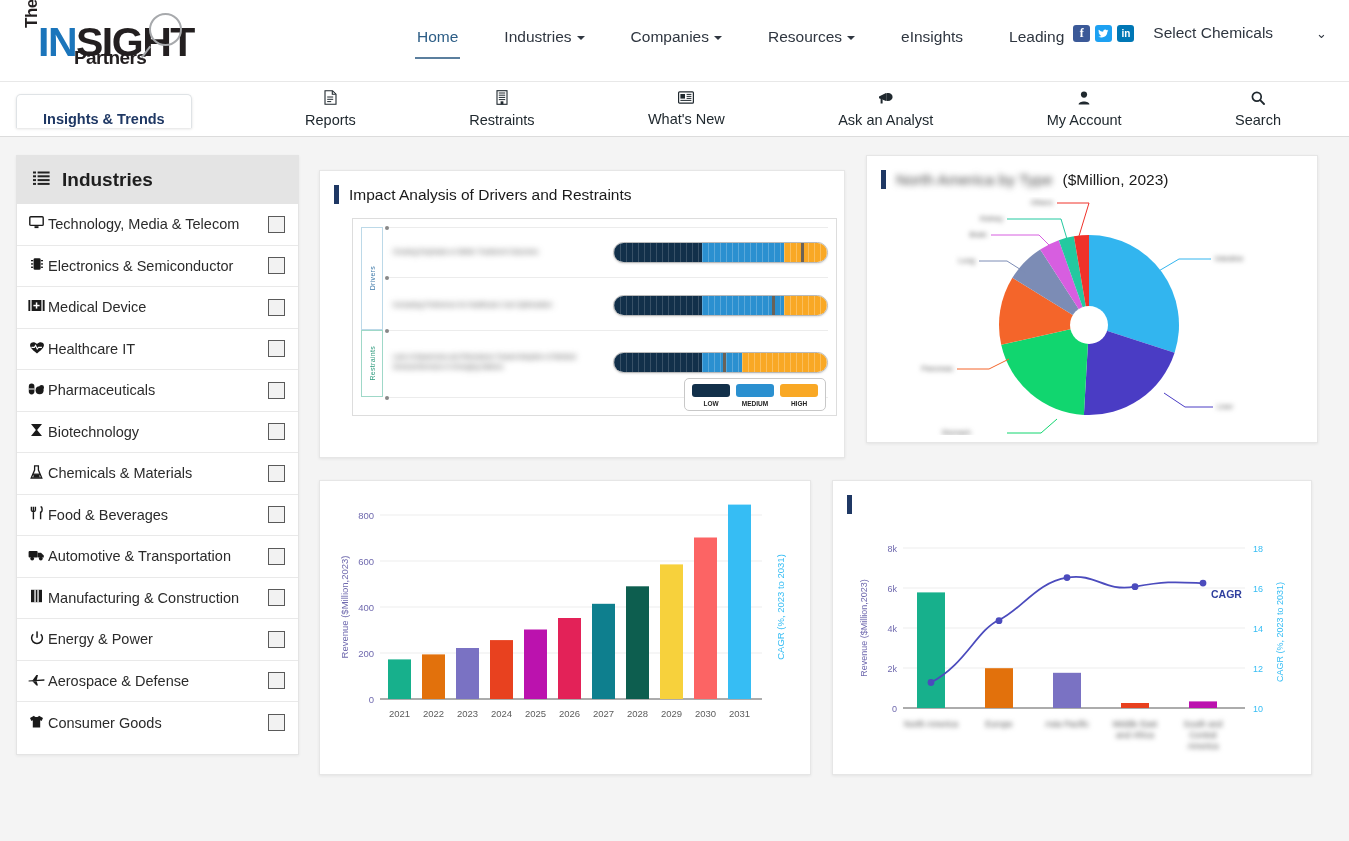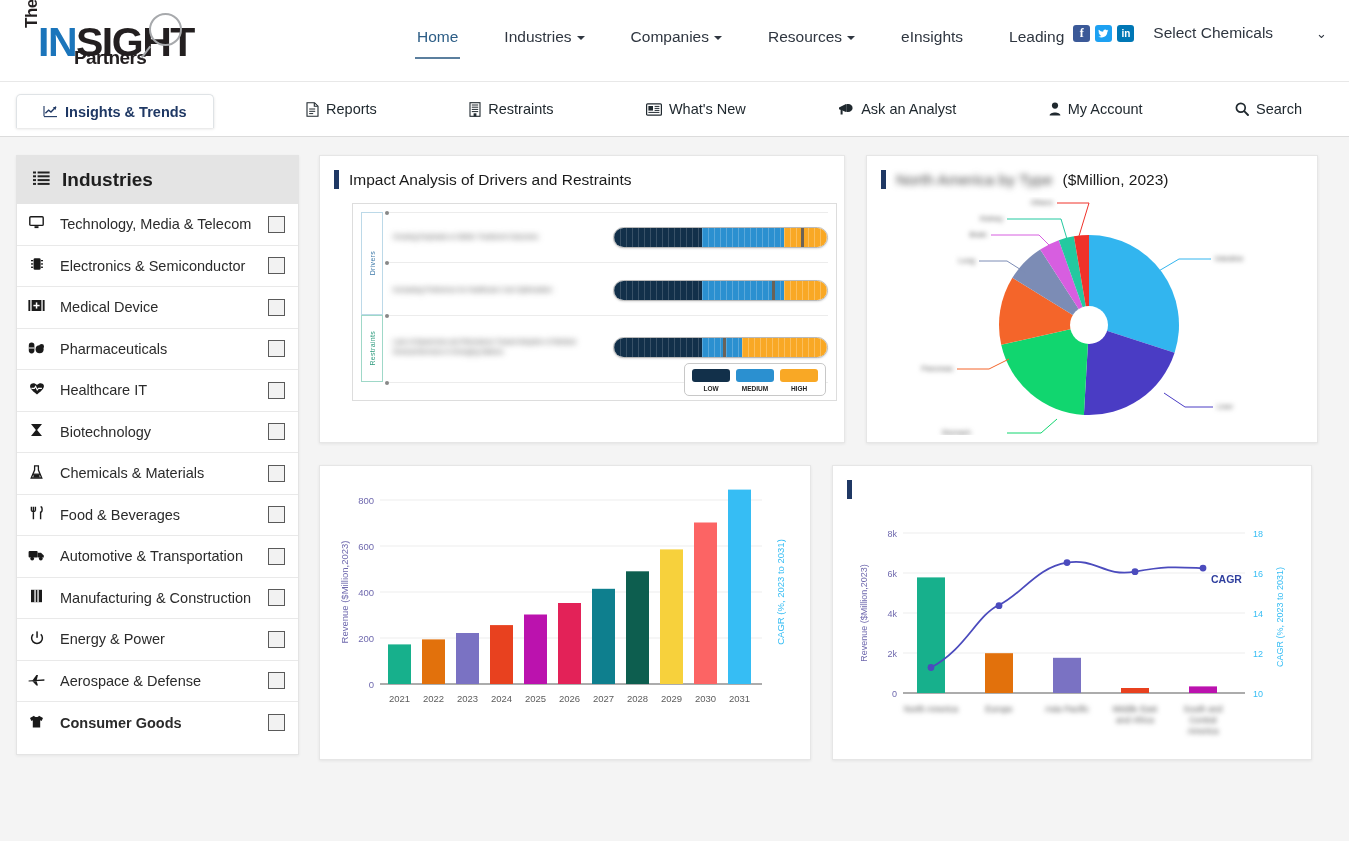--- a/index.html
+++ b/index.html
@@ -69,20 +69,21 @@
   .lang-caret { margin-left: 38px; font-size: 13px; color: #2f3640; }
 
   
   .subnav {
     height: 55px; background: #ffffff; display: flex; align-items: center;
     border-bottom: 1px solid #dcdcdc; position: relative;
   }
   .subnav-item {
     font-size: 14.5px; color: #20292f; display: flex; align-items: center; gap: 7px;
     white-space: nowrap;
+    flex-direction: column;
   }
   .subnav-item.active {
     background: #ffffff; border: 1px solid #dfe3e6; border-bottom: none;
     color: #1f3864; font-weight: bold; border-radius: 5px 5px 0 0;
     padding: 9px 26px; margin-left: 16px; box-shadow: 0 1px 3px rgba(0,0,0,0.12);
     height: 34px; position: relative; top: 2px;
   }
   .subnav-item.plain { margin-left: 0; }
   .subnav-spacer { flex: 1; }
 
@@ -94,23 +95,23 @@
     width: 283px; background: #ffffff; border: 1px solid #e4e4e4;
     box-shadow: 0 1px 3px rgba(0,0,0,0.06); flex: 0 0 283px; height: 600px;
   }
   .sidebar-head {
     background: #e4e4e4; padding: 13px 16px; display: flex; align-items: center; gap: 12px;
   }
   .sidebar-head .sh-icon { font-size: 17px; color: #222; }
   .sidebar-head .sh-title { font-size: 19px; font-weight: bold; color: #1e1e1e; }
   .ind-row {
     display: flex; align-items: center; padding: 9px 13px 9px 10px;
-    border-bottom: 1px solid #e9e9e9; gap: 14px; height: 41.5px;
-  }
-  .ind-row:last-child { border-bottom: none; font-weight: bold; }
+    border-bottom: 1px solid #e9e9e9; gap: 2px; height: 41.5px;
+  }
+  .ind-row:last-child { border-bottom: none; }
   .ind-icon { width: 19px; text-align: center; font-size: 14px; color: #1a1a1a; flex: 0 0 19px;}
   .ind-label { font-size: 14.5px; color: #2b2b2b; flex: 1; }
   .ind-check {
     width: 17px; height: 17px; border: 1.6px solid #5a5a5a; background: #f2f2f2;
     flex: 0 0 17px;
   }
 
   
   .cards { flex: 1; display: flex; flex-direction: column; gap: 22px; }
   .card-row { display: flex; gap: 21px; }
@@ -120,21 +121,21 @@
   }
   .card-title {
     font-size: 15.5px; color: #1a1a1a; display: flex; align-items: center; gap: 10px;
     margin-bottom: 8px; padding-left: 2px;
   }
   .title-bar { width: 5px; height: 19px; background: #1f3864; flex: 0 0 5px; }
   .blurred { filter: blur(3.1px); color: #4a4a4a; }
   .blur-soft { filter: blur(2.6px); }
 
   
-  .card-impact { width: 526px; height: 288px; }
+  .card-impact { width: 526px; height: 288px; margin-top: 15px; }
   .impact-box {
     border: 1px solid #ddd; margin: 14px 0 0 20px; width: 485px; height: 198px;
     position: relative; background: #fff;
   }
   .axis-col { position: absolute; left: 8px; top: 8px; width: 22px; bottom: 38px; }
   .axis-drivers {
     position: absolute; top: 0; height: 103px; left: 0; right: 0;
     border: 1px solid #bcd9e8; display: flex; align-items: center; justify-content: center;
   }
   .axis-restraints {
@@ -268,21 +269,21 @@
     </div>
     <div class="subnav-spacer"></div>
     <div class="subnav-item plain">
       <svg width="12" height="14" viewBox="0 0 12 14">
         <circle cx="6" cy="3.6" r="3.1" fill="#20292f"></circle>
         <path d="M0.6 13.4 C0.6 9.4 11.4 9.4 11.4 13.4 Z" fill="#20292f"></path>
       </svg>
       <span>My Account</span>
     </div>
     <div class="subnav-spacer"></div>
-    <div class="subnav-item plain" style="margin-right:47px">
+    <div class="subnav-item plain" style="margin-right:68px">
       <svg width="14" height="14" viewBox="0 0 14 14">
         <circle cx="5.8" cy="5.8" r="4.4" fill="none" stroke="#20292f" stroke-width="1.7"></circle>
         <path d="M9.2 9.2 L13 13" stroke="#20292f" stroke-width="1.9" stroke-linecap="round"></path>
       </svg>
       <span>Search</span>
     </div>
   </div>
 
   <div class="content">
 
@@ -336,38 +337,38 @@
                 <rect x="3.6" y="1" width="9.8" height="11" fill="#1a1a1a"></rect>
                 <rect x="7.8" y="3.4" width="1.5" height="6.2" fill="#fff"></rect>
                 <rect x="5.4" y="5.8" width="6.2" height="1.5" fill="#fff"></rect>
               </svg>
           </span>
           <span class="ind-label">Medical Device</span>
           <span class="ind-check"></span>
         </div>
         <div class="ind-row">
           <span class="ind-icon">
+            <svg width="16" height="13" viewBox="0 0 16 13">
+                <path d="M8 12.4 C2 8.2 0.4 5.4 1.3 3.1 C2.2 0.9 5.6 0.4 8 3.1 C10.4 0.4 13.8 0.9 14.7 3.1 C15.6 5.4 14 8.2 8 12.4 Z" fill="#1a1a1a"></path>
+                <path d="M2.4 6.4h3l1.2-2 1.6 3.6 1.3-1.6h3.4" stroke="#fff" stroke-width="1.1" fill="none"></path>
+              </svg>
+          </span>
+          <span class="ind-label">Healthcare IT</span>
+          <span class="ind-check"></span>
+        </div>
+        <div class="ind-row">
+          <span class="ind-icon">
             <svg width="17" height="12" viewBox="0 0 17 12">
                 <rect x="0.8" y="0.6" width="5.6" height="10.8" rx="2.8" fill="#1a1a1a"></rect>
                 <path d="M0.9 6h5.4" stroke="#fff" stroke-width="1"></path>
                 <circle cx="11.6" cy="7.2" r="4" fill="#1a1a1a"></circle>
                 <circle cx="13.6" cy="4.4" r="2.4" fill="#1a1a1a"></circle>
               </svg>
           </span>
           <span class="ind-label">Pharmaceuticals</span>
-          <span class="ind-check"></span>
-        </div>
-        <div class="ind-row">
-          <span class="ind-icon">
-            <svg width="16" height="13" viewBox="0 0 16 13">
-                <path d="M8 12.4 C2 8.2 0.4 5.4 1.3 3.1 C2.2 0.9 5.6 0.4 8 3.1 C10.4 0.4 13.8 0.9 14.7 3.1 C15.6 5.4 14 8.2 8 12.4 Z" fill="#1a1a1a"></path>
-                <path d="M2.4 6.4h3l1.2-2 1.6 3.6 1.3-1.6h3.4" stroke="#fff" stroke-width="1.1" fill="none"></path>
-              </svg>
-          </span>
-          <span class="ind-label">Healthcare IT</span>
           <span class="ind-check"></span>
         </div>
         <div class="ind-row">
           <span class="ind-icon">
             <svg width="13" height="14" viewBox="0 0 13 14">
                 <path d="M1 1 h11 L7.1 7 L12 13 H1 L5.9 7 Z" fill="#1a1a1a"></path>
               </svg>
           </span>
           <span class="ind-label">Biotechnology</span>
           <span class="ind-check"></span>

